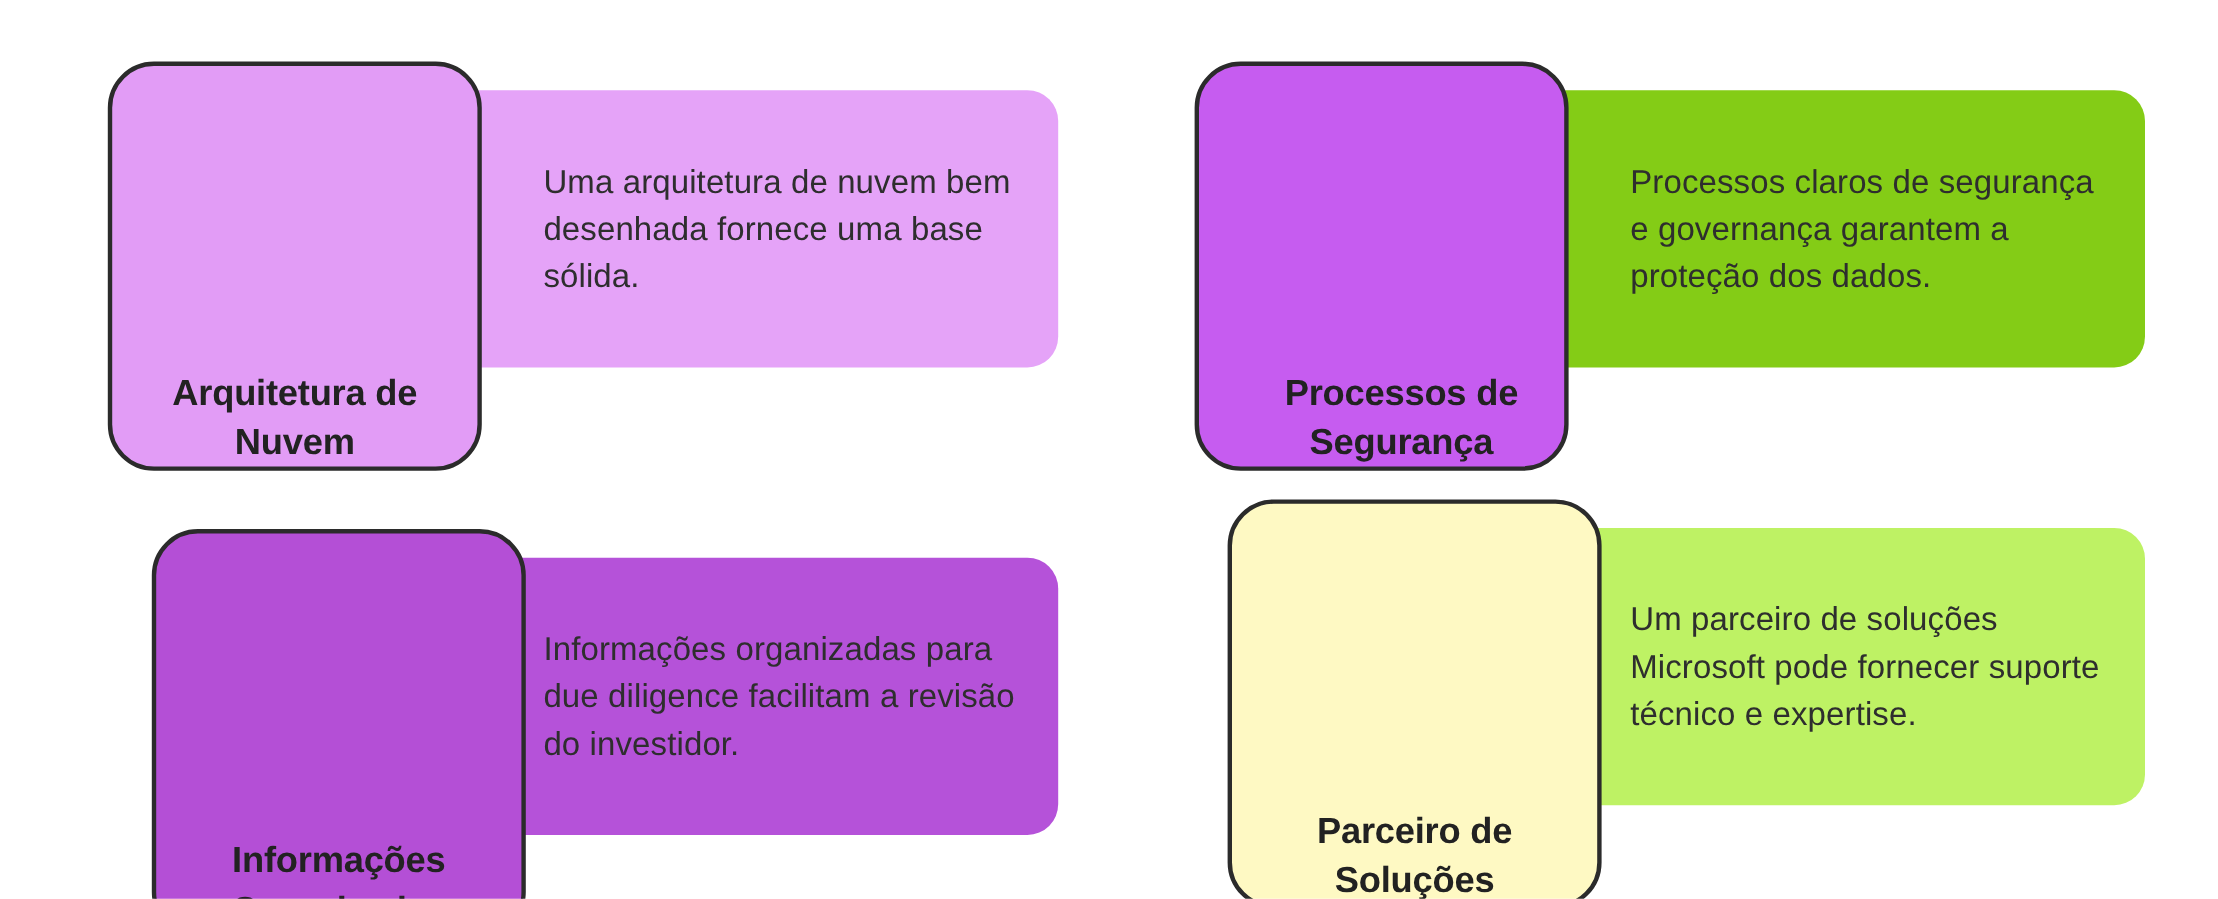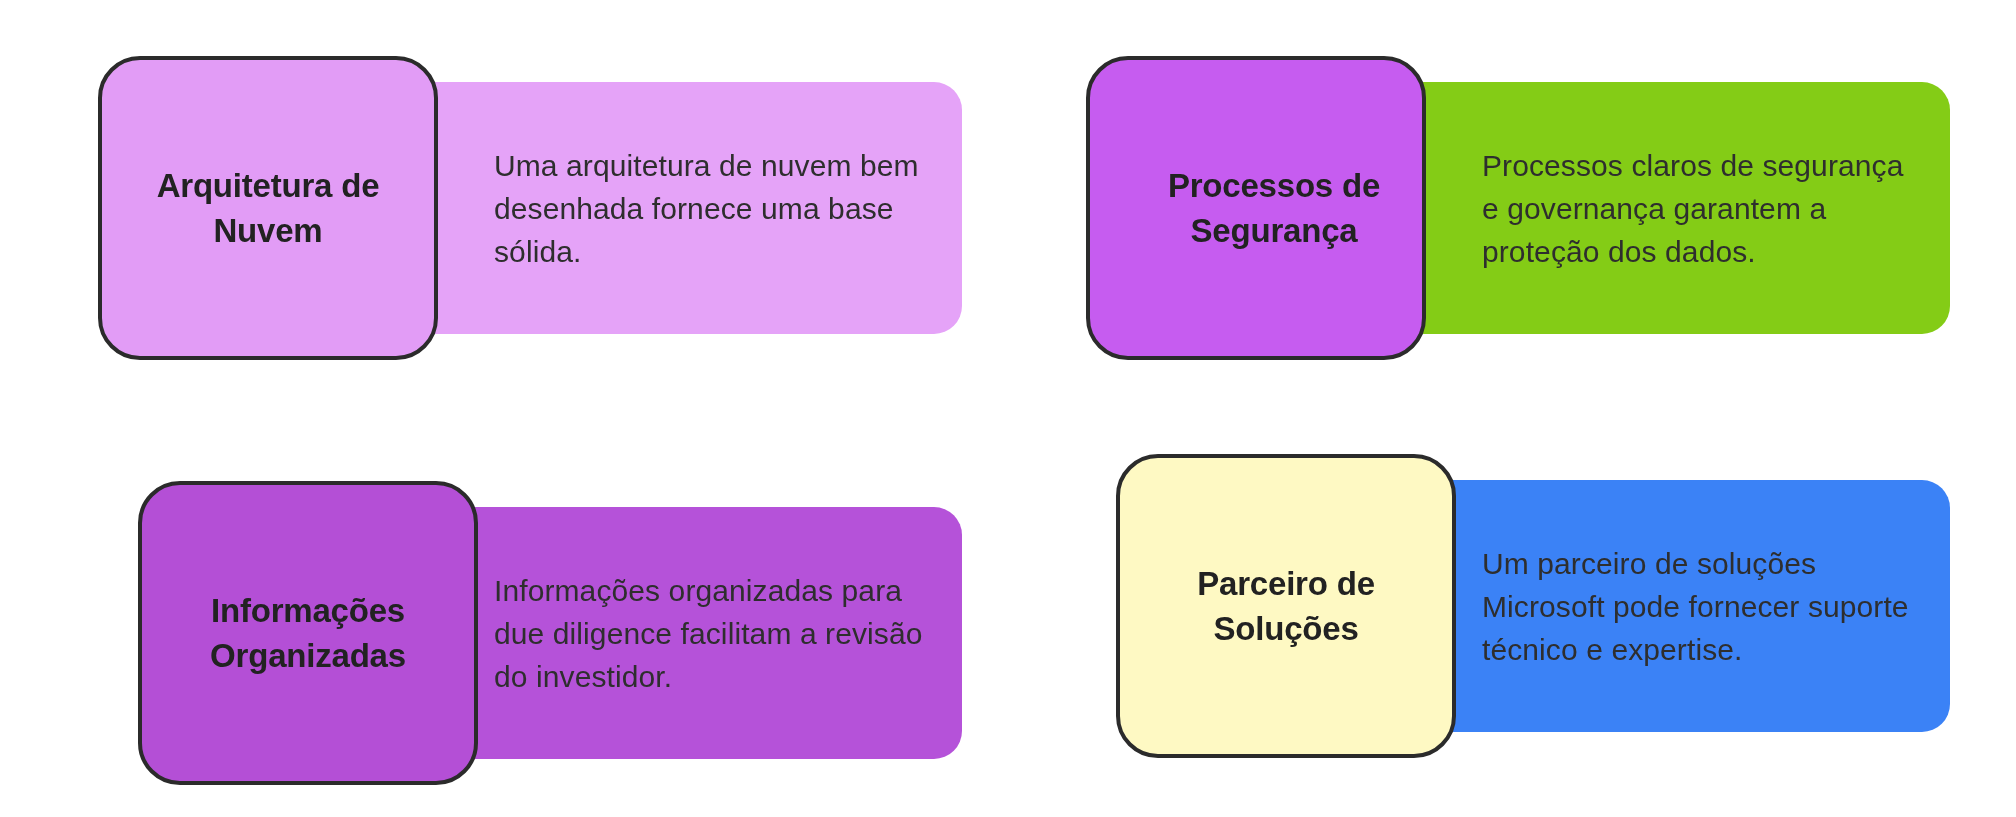--- a/index.html
+++ b/index.html
@@ -54,26 +54,26 @@
     letter-spacing: 0.1px;
     font-weight: 400;
   }
 
   
   .unit .tile {
     position: absolute;
     left: 0;
     top: 0;
     width: 340px;
-    height: 304px;
+    height: 372px;
     border: 4px solid #2b2b2b;
     border-radius: 42px;
     box-sizing: border-box;
     display: flex;
-    align-items: center;
+    align-items: flex-end;
     justify-content: center;
     z-index: 2;
   }
 
   .unit .tile-text {
     display: block;
     text-align: center;
     font-size: 33px;
     line-height: 45px;
     font-weight: bold;
@@ -114,21 +114,21 @@
   <div class="unit" id="unit-2">
     <div class="panel" style="background: rgb(181, 82, 217);">
       <span class="panel-text">Informações organizadas para due diligence facilitam a revisão do investidor.</span>
     </div>
     <div class="tile" style="background: rgb(180, 79, 214); margin-left: 40px;">
       <span class="tile-text">Informações Organizadas</span>
     </div>
   </div>
 
   <div class="unit" id="unit-3">
-    <div class="panel" style="background: #3b82f6;">
+    <div class="panel" style="background: #bef264;">
       <span class="panel-text">Um parceiro de soluções Microsoft pode fornecer suporte técnico e expertise.</span>
     </div>
     <div class="tile" style="background: #fef9c3; margin-left: 30px;">
       <span class="tile-text">Parceiro de Soluções</span>
     </div>
   </div>
 
 </div>
 
 </body></html>

